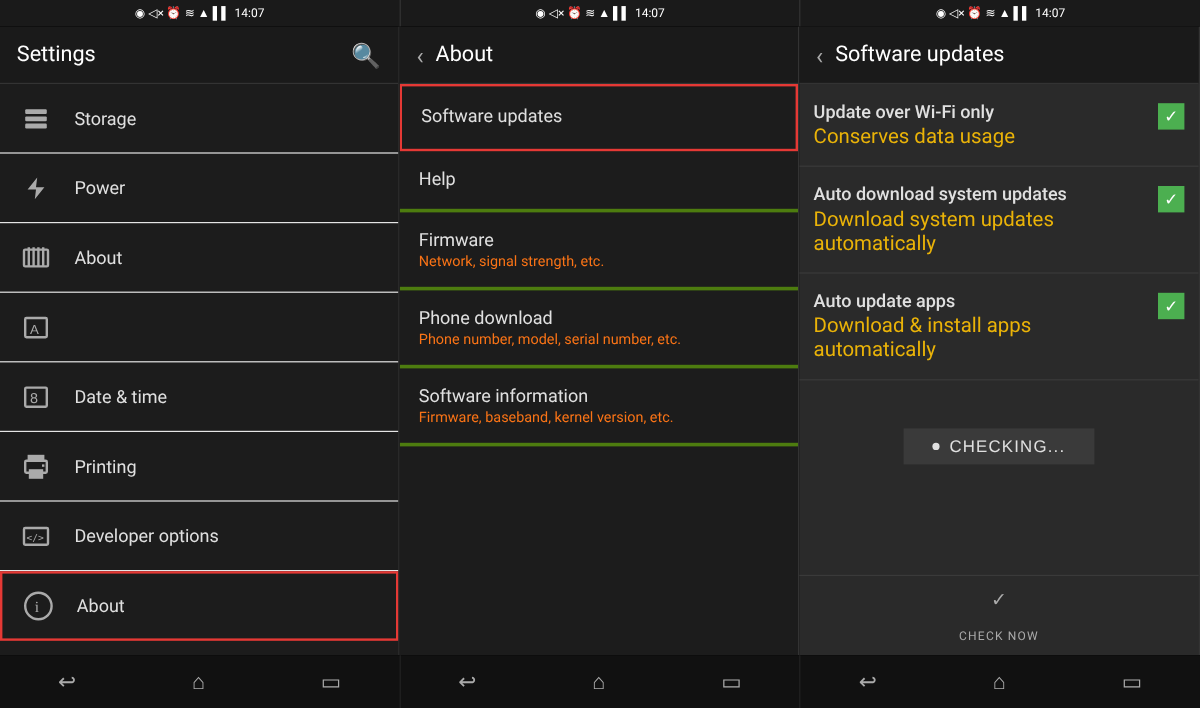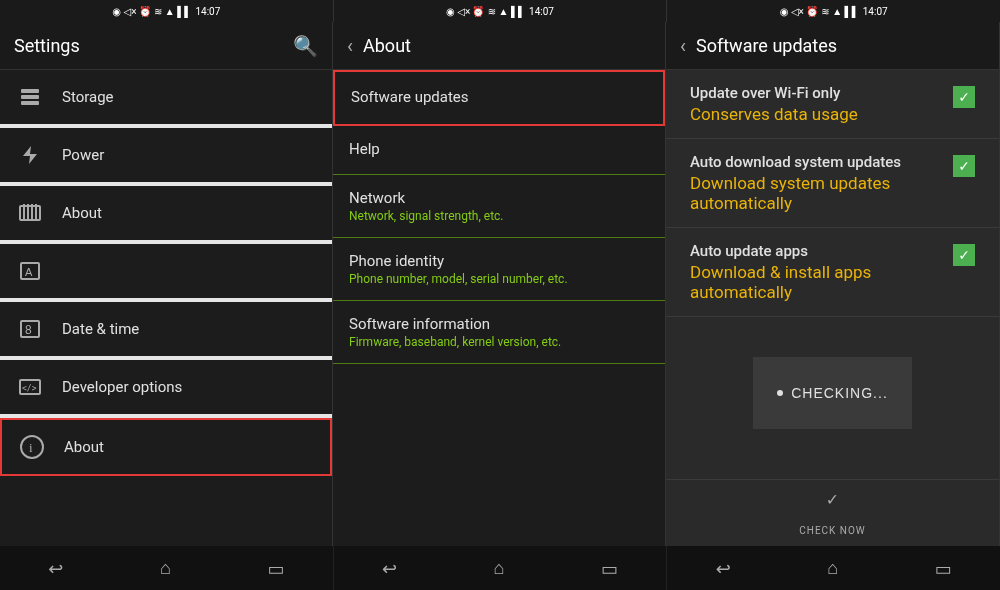--- a/index.html
+++ b/index.html
@@ -82,21 +82,21 @@
     
     .settings-list {
       flex: 1;
       overflow-y: auto;
     }
     .settings-item {
       display: flex;
       align-items: center;
       padding: 0 14px;
       height: 58px;
-      border-bottom: 4px solid #e5e5e5;
+      border-bottom: 1px solid #e5e5e5;
       cursor: pointer;
       position: relative;
     }
     .settings-item.highlighted {
       border: 2px solid #e53935;
     }
     .settings-item-icon {
       width: 32px;
       height: 32px;
       margin-right: 16px;
@@ -106,46 +106,46 @@
       flex-shrink: 0;
     }
     .settings-item-text {
       font-size: 15px;
       color: #e0e0e0;
     }
 
     
     .about-item {
       padding: 14px 16px;
-      border-bottom: 1px solid #4d7c0f;
+      border-bottom: 3px solid #4d7c0f;
       cursor: pointer;
     }
     .about-item.highlighted {
       border: 2px solid #e53935;
     }
     .about-item-title {
       font-size: 15px;
       color: #e0e0e0;
       margin-bottom: 2px;
     }
     .about-item-subtitle {
       font-size: 12px;
-      color: #84cc16;
+      color: #f97316;
     }
 
     
     .sw-list {
       flex: 1;
       overflow-y: auto;
     }
     .sw-item {
       display: flex;
       align-items: flex-start;
       justify-content: space-between;
-      padding: 14px 24px;
+      padding: 14px 12px;
       border-bottom: 1px solid #3a3a3a;
     }
     .sw-item-text { flex: 1; }
     .sw-item-title {
       font-size: 15px;
       color: #e0e0e0;
       font-weight: 500;
       margin-bottom: 2px;
     }
     .sw-item-subtitle {
@@ -166,21 +166,21 @@
     .sw-checkbox-check {
       color: #fff;
       font-size: 14px;
     }
 
     
     .checking-btn {
       background: #3a3a3a;
       color: #e0e0e0;
       border: none;
-      padding: 28px 24px;
+      padding: 7px 24px;
       font-size: 14px;
       display: flex;
       align-items: center;
       gap: 8px;
       margin: 20px auto;
       cursor: pointer;
       letter-spacing: 1px;
     }
     .checking-dot {
       width: 6px;
@@ -316,20 +316,31 @@
       <div class="settings-item">
         <div class="settings-item-icon">
           <svg width="24" height="24" viewBox="0 0 24 24" fill="none" stroke="#aaa" stroke-width="2">
             <rect x="3" y="4" width="18" height="16" rx="1"></rect>
             <text x="7" y="17" font-size="12" fill="#aaa" stroke="none" font-family="Arial">8</text>
           </svg>
         </div>
         <span class="settings-item-text">Date &amp; time</span>
       </div>
 
+      <div class="settings-item">
+        <div class="settings-item-icon">
+          <svg width="24" height="24" viewBox="0 0 24 24" fill="#aaa">
+            <rect x="5" y="2" width="14" height="5"></rect>
+            <rect x="3" y="7" width="18" height="10" rx="1" fill="none" stroke="#aaa" stroke-width="2"></rect>
+            <rect x="6" y="14" width="12" height="8"></rect>
+            <rect x="17" y="10" width="2" height="2" fill="#aaa"></rect>
+          </svg>
+        </div>
+        <span class="settings-item-text">Printing</span>
+      </div>
 
       <div class="settings-item">
         <div class="settings-item-icon">
           <svg width="24" height="24" viewBox="0 0 24 24" fill="none" stroke="#aaa" stroke-width="2">
             <rect x="2" y="5" width="20" height="14" rx="1"></rect>
             <text x="4" y="16" font-size="8" fill="#aaa" stroke="none" font-family="monospace">&lt;/&gt;</text>
           </svg>
         </div>
         <span class="settings-item-text">Developer options</span>
       </div>
@@ -356,26 +367,26 @@
 
       <div class="about-item highlighted" style="border: 2px solid #e53935; padding: 16px;">
         <div class="about-item-title">Software updates</div>
       </div>
 
       <div class="about-item">
         <div class="about-item-title">Help</div>
       </div>
 
       <div class="about-item">
-        <div class="about-item-title">Network</div>
+        <div class="about-item-title">Firmware</div>
         <div class="about-item-subtitle">Network, signal strength, etc.</div>
       </div>
 
       <div class="about-item">
-        <div class="about-item-title">Phone identity</div>
+        <div class="about-item-title">Phone download</div>
         <div class="about-item-subtitle">Phone number, model, serial number, etc.</div>
       </div>
 
       <div class="about-item">
         <div class="about-item-title">Software information</div>
         <div class="about-item-subtitle">Firmware, baseband, kernel version, etc.</div>
       </div>
 
 
     </div>

